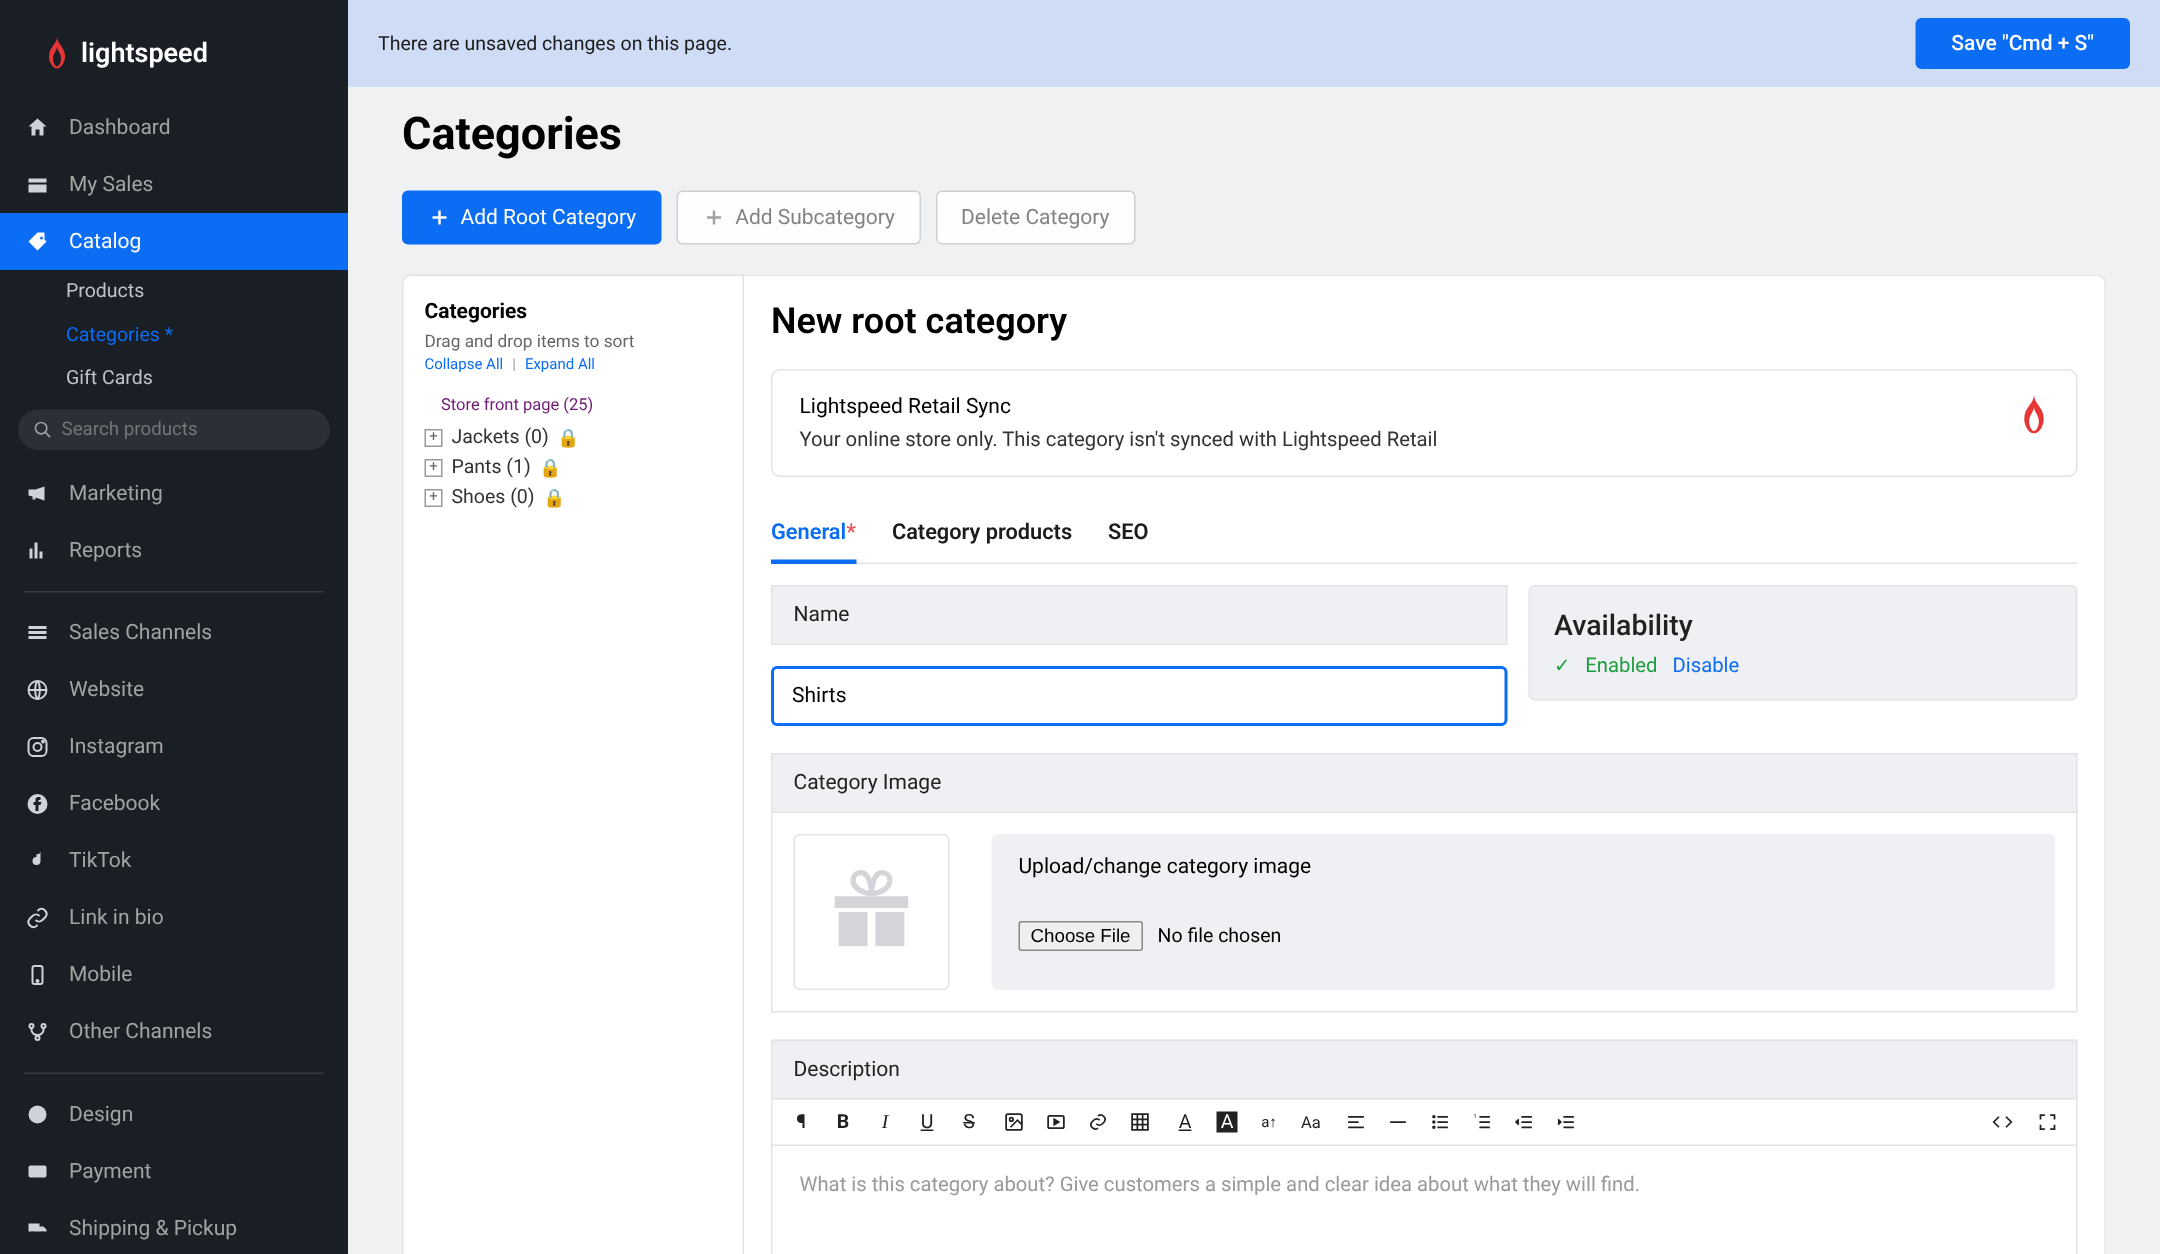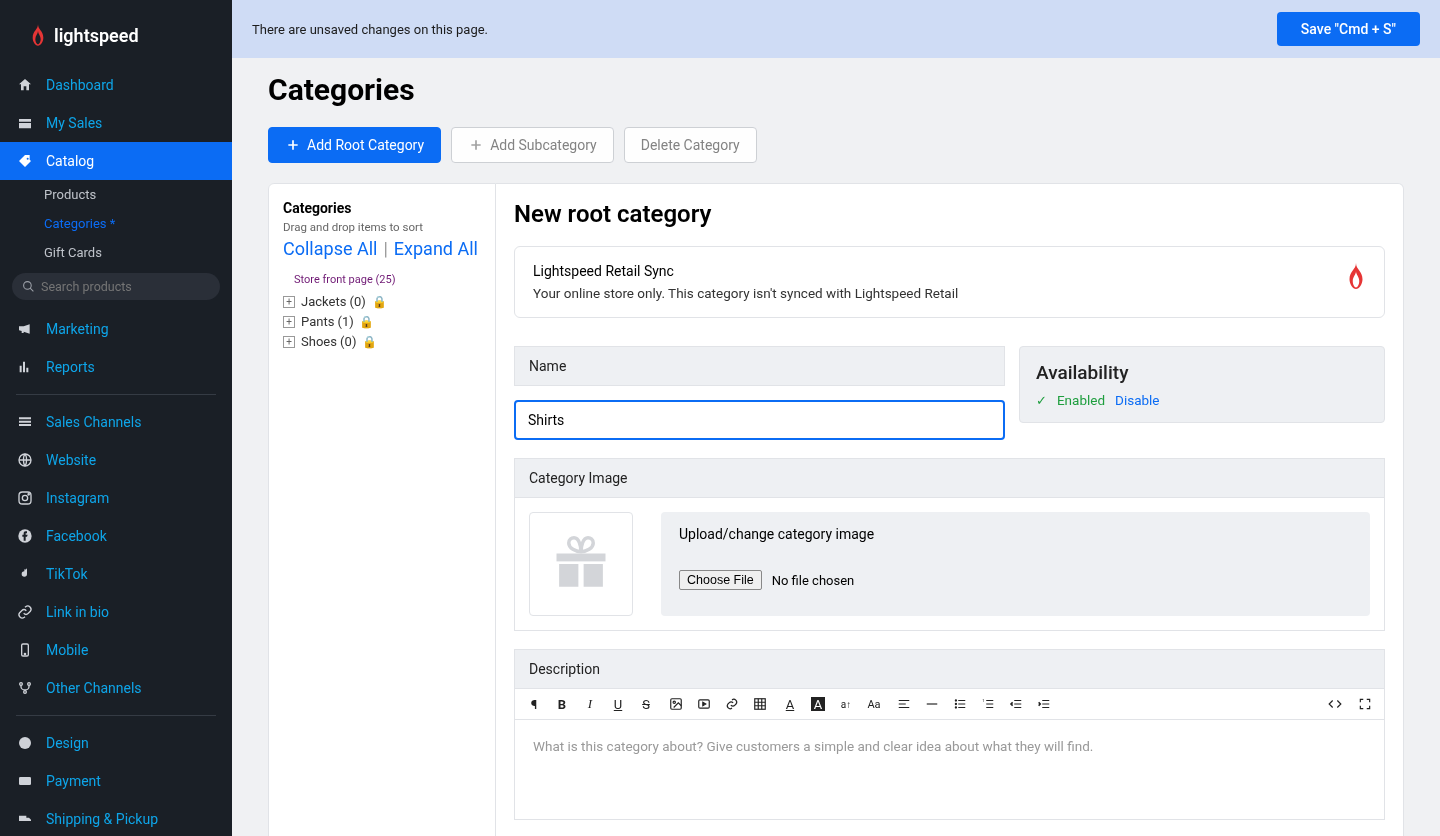--- a/index.html
+++ b/index.html
@@ -1,21 +1,21 @@
 <!DOCTYPE html>
 <html><head>
 <meta charset="utf-8">
 <style>
 *{box-sizing:border-box;margin:0;padding:0;font-family:-apple-system,BlinkMacSystemFont,"Segoe UI",Roboto,Helvetica,Arial,sans-serif}
 html,body{height:100%;overflow:hidden}
 body{display:flex;width:1440px;height:836px;background:#f0f1f3}
 .sidebar{width:232px;background:#1a1f26;color:#fff;display:flex;flex-direction:column;overflow-y:auto}
 .logo{display:flex;align-items:center;gap:8px;padding:24px 16px 20px 30px;font-size:18px;font-weight:600}
 .flame{width:16px;height:22px}
-.nav-item{display:flex;align-items:center;gap:12px;padding:10px 16px;font-size:14px;color:#0ea5e9;cursor:pointer}
+.nav-item{display:flex;align-items:center;gap:12px;padding:10px 16px;font-size:14px;color:#a3a3a3;cursor:pointer}
 .nav-item.active{background:#0b6cf4;color:#fff}
 .nav-icon{width:18px;height:18px;display:flex;align-items:center;justify-content:center;flex-shrink:0}
 .sub-item{padding:7px 16px 7px 44px;font-size:13px;color:#bfc3ca;cursor:pointer}
 .sub-item.active{color:#0b6cf4}
 .divider{border:none;border-top:1px solid #353b44;margin:8px 16px}
 .search-wrap{margin:6px 12px 10px 12px;background:#2a2f38;border-radius:16px;display:flex;align-items:center;padding:6px 10px}
 .search-wrap input{background:transparent;border:none;outline:none;color:#c0c4cb;font-size:12.5px;margin-left:6px;flex:1}
 .main{flex:1;display:flex;flex-direction:column;overflow:hidden}
 .banner{background:#cfdcf5;color:#1c1c1c;padding:12px 20px;display:flex;justify-content:space-between;align-items:center;font-size:13px}
 .save-btn{background:#0b6cf4;color:#fff;border:none;border-radius:4px;padding:9px 24px;font-size:14px;font-weight:500;cursor:pointer}
@@ -23,21 +23,21 @@
 h1{font-size:30px;font-weight:700;margin:6px 0 20px 0}
 .button-row{display:flex;gap:10px;margin-bottom:20px}
 .btn{border-radius:4px;padding:9px 16px;font-size:14px;display:flex;align-items:center;gap:6px;cursor:pointer;border:1px solid #c9ccd1;background:#fff;color:#777}
 .btn.primary{background:#0b6cf4;color:#fff;border-color:#0b6cf4}
 .btn.disabled{opacity:.9;cursor:default}
 .plus{width:16px;height:16px}
 .two-col{display:flex;gap:0}
 .tree-panel{width:228px;background:#fff;border:1px solid #e1e3e7;border-radius:6px 0 0 6px;padding:16px 14px}
 .tree-panel h3{font-size:14px;font-weight:700;margin-bottom:4px}
 .tree-sub{font-size:11.5px;color:#666;margin-bottom:4px}
-.tree-links{font-size:18px;margin-bottom:14px}
+.tree-links{font-size:10px;margin-bottom:14px}
 .tree-links a{color:#0b6cf4;text-decoration:none;cursor:pointer}
 .tree-links .sep{color:#999;margin:0 6px}
 .tree-root{color:#701a75;font-size:11px;margin-left:11px;margin-bottom:8px;cursor:pointer}
 .tree-row{display:flex;align-items:center;gap:6px;font-size:13px;color:#333;margin:5px 0;cursor:pointer}
 .expand{width:12px;height:12px;border:1px solid #999;display:flex;align-items:center;justify-content:center;font-size:10px;color:#666;line-height:1}
 .lock{font-size:12px;color:#8b8e94}
 .detail-panel{flex:1;background:#fff;border:1px solid #e1e3e7;border-left:none;border-radius:0 6px 6px 0;padding:16px 18px 30px 18px}
 .detail-panel h2{font-size:24px;font-weight:600;margin-bottom:18px}
 .sync-card{border:1px solid #e1e3e7;border-radius:6px;padding:16px 18px;display:flex;justify-content:space-between;align-items:flex-start;margin-bottom:28px}
 .sync-card .t{font-size:14px;font-weight:400;margin-bottom:6px}
@@ -293,20 +293,25 @@
         <div class="sync-card">
           <div>
             <div class="t">Lightspeed Retail Sync</div>
             <div class="s">Your online store only. This category isn't synced with Lightspeed Retail</div>
           </div>
           <svg class="sync-flame" viewBox="0 0 24 32" fill="#e63535">
               <path d="M12 0c0 8-8 10-8 20 0 6 4 12 8 12s8-6 8-12c0-10-8-12-8-20zm0 30c-2 0-4-4-4-8 0-5 4-8 4-12 0 4 4 7 4 12 0 4-2 8-4 8z"></path>
             </svg>
         </div>
 
+        <div class="tabs">
+          <div class="tab active"><span>General</span><span class="ast">*</span></div>
+          <div class="tab">Category products</div>
+          <div class="tab">SEO</div>
+        </div>
 
         <div class="form-split">
           <div class="left-col">
             <div class="section-h">Name</div>
             <input class="name-input" value="Shirts" style="">
           </div>
           <div class="avail-card">
             <h4>Availability</h4>
             <div class="avail-row">
               <span class="check">✓</span>

